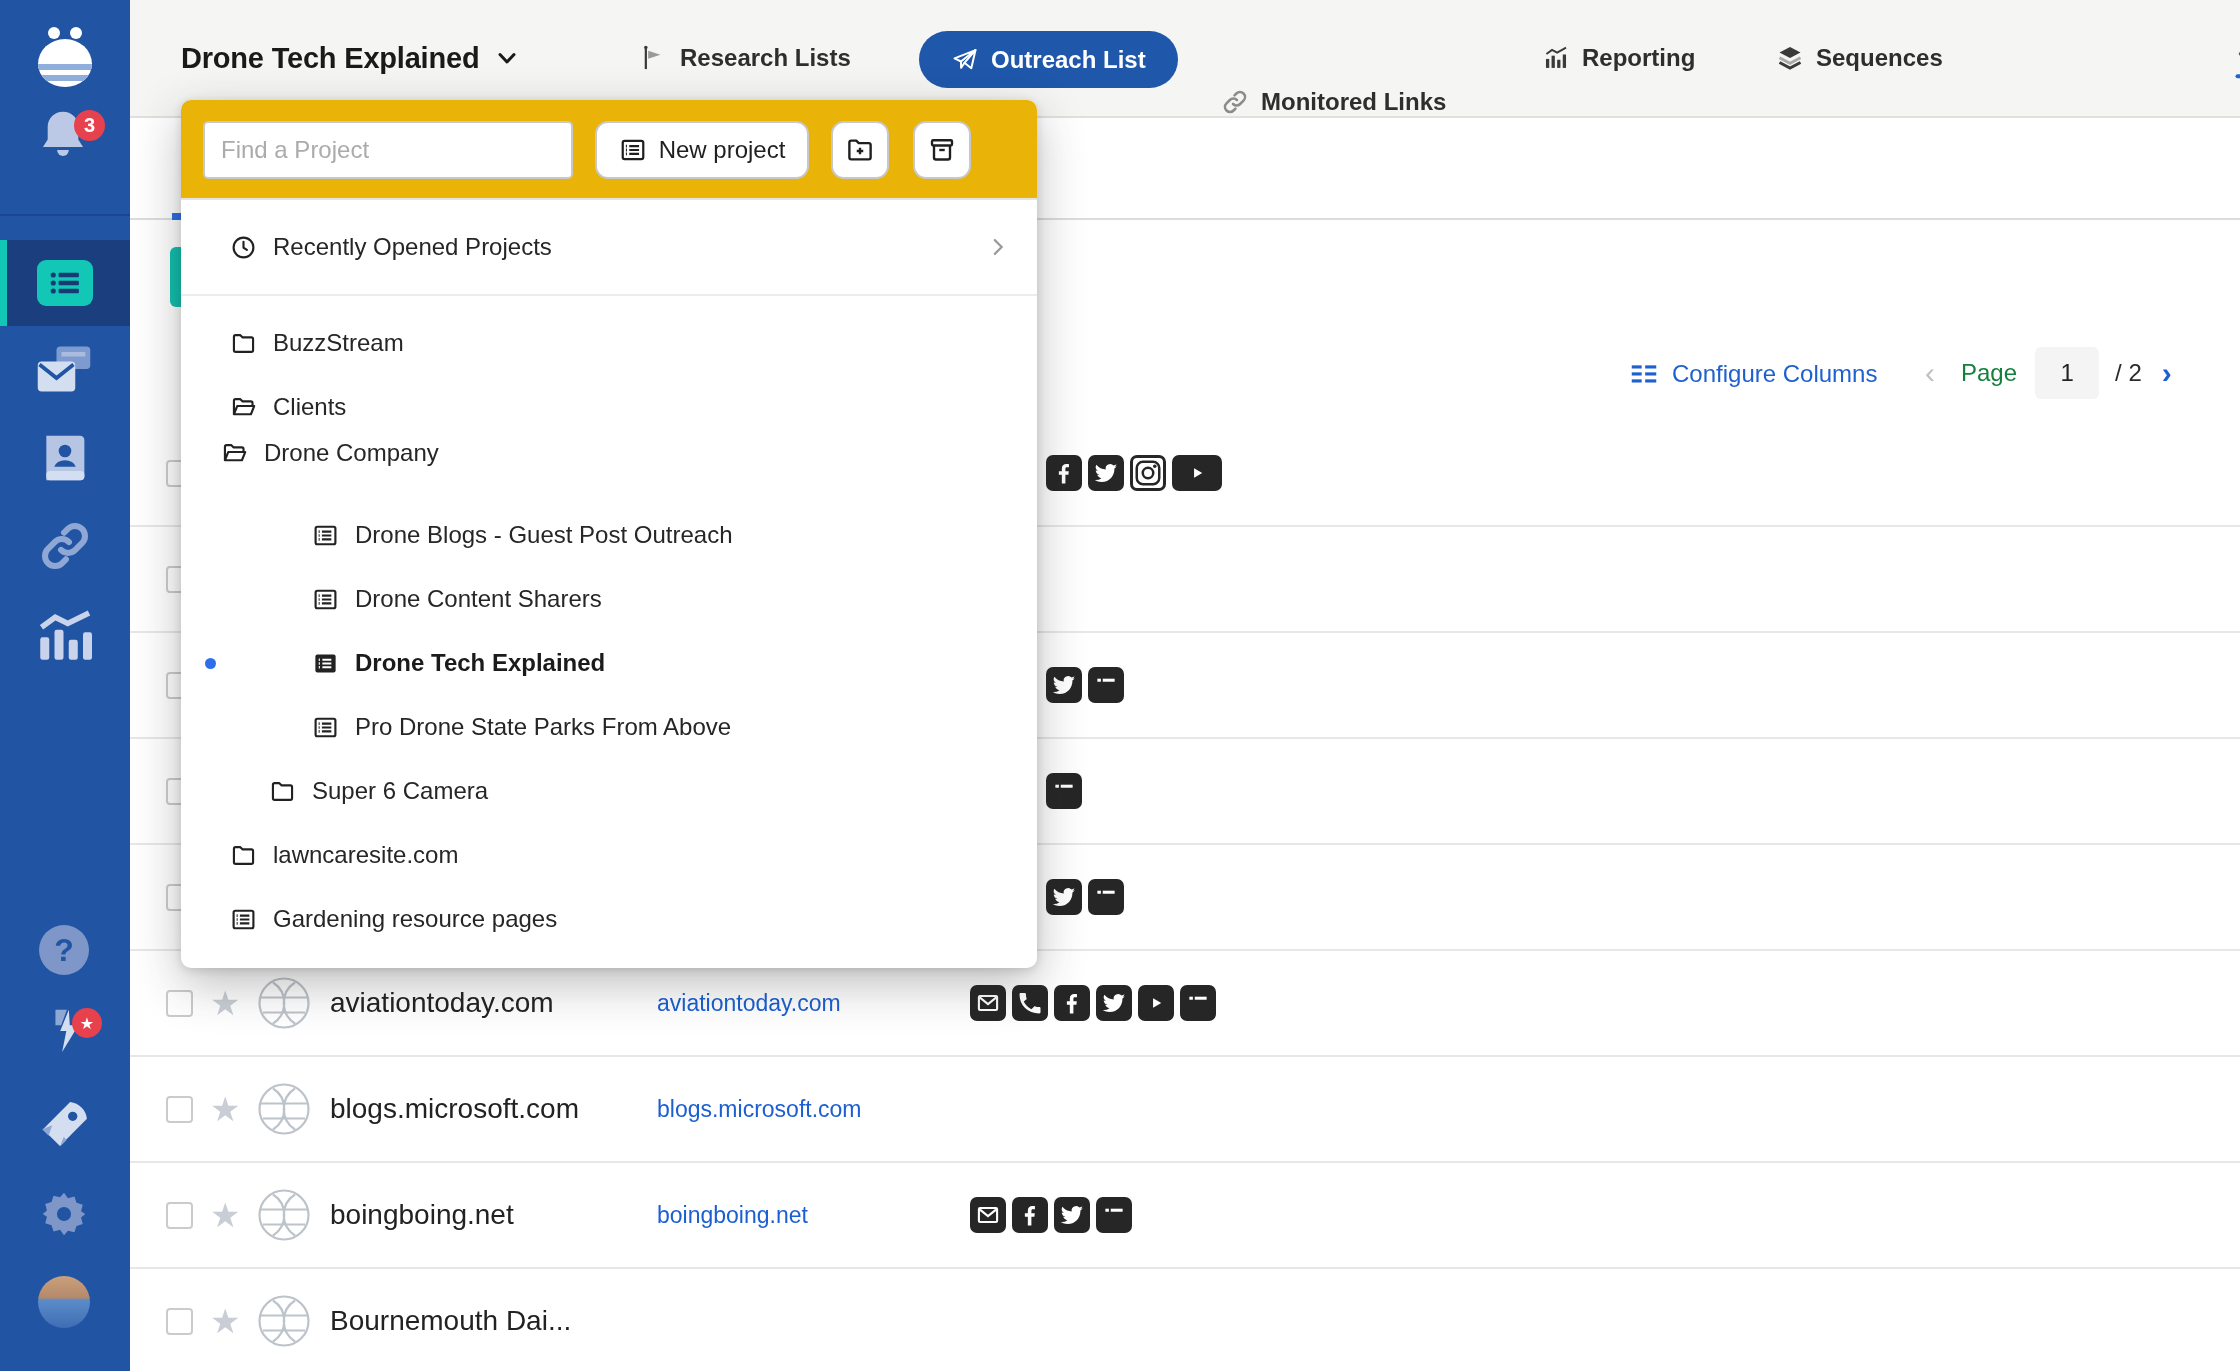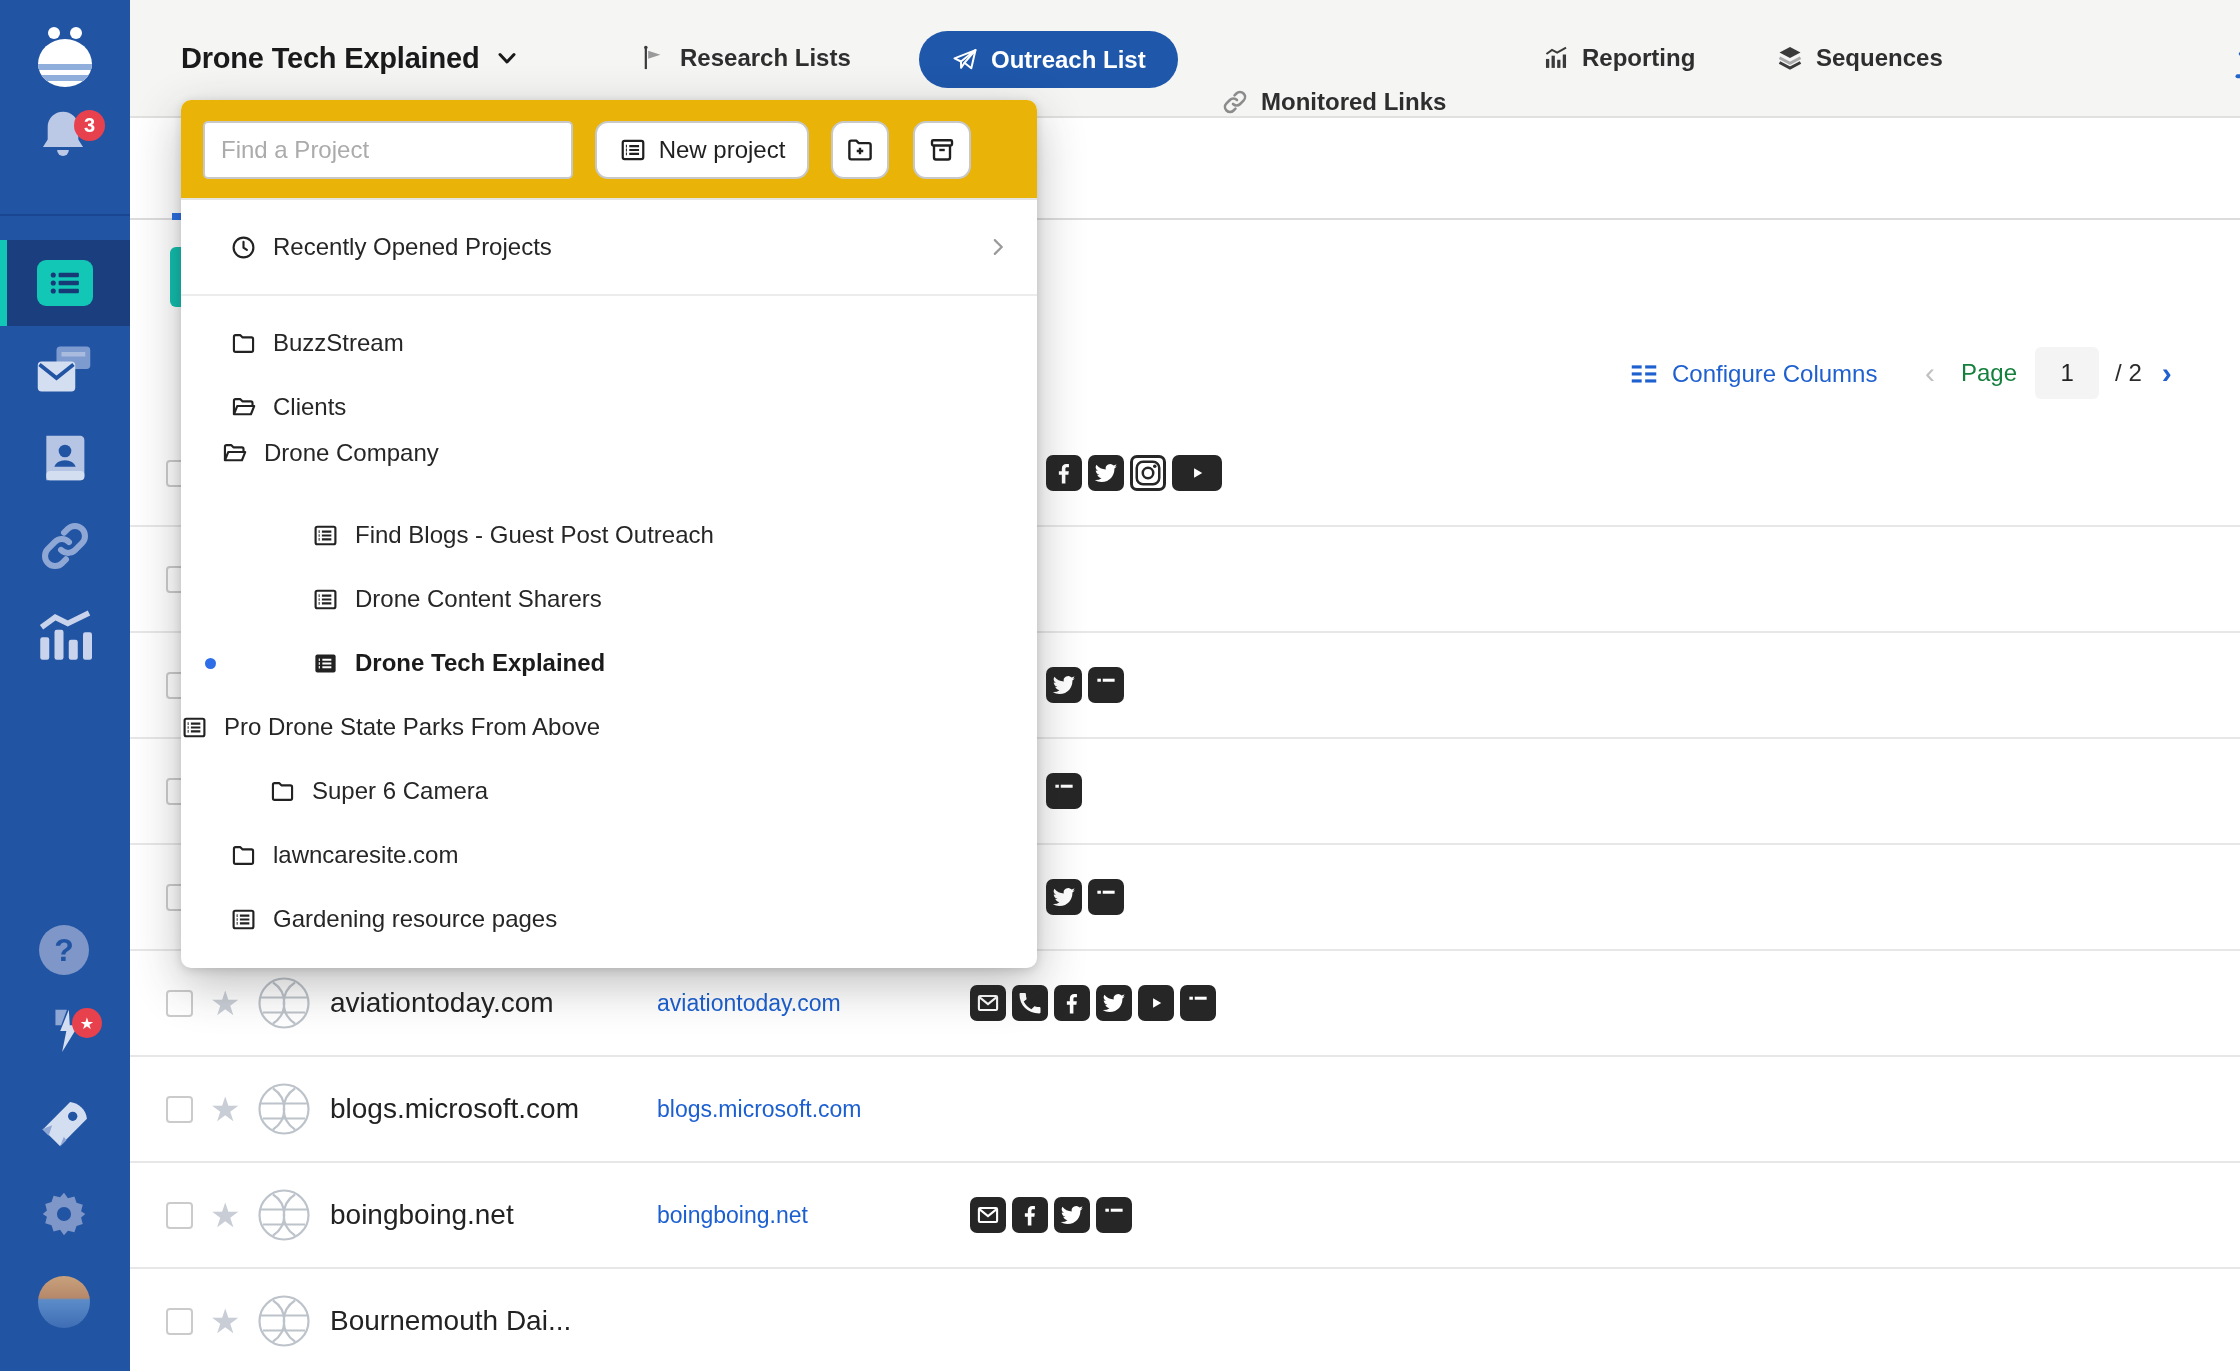--- a/index.html
+++ b/index.html
@@ -594,21 +594,21 @@
           <span class="t-label">Drone Company</span>
         </div>
         <div class="tree-item" style="top: 403px; padding-left: 131px;">
           <span class="t-icon"><svg viewBox="0 0 24 24">
               <g fill="none" stroke="currentColor" stroke-width="1.9">
                 <rect x="3.2" y="4.2" width="17.6" height="15.6" rx="1.6"></rect>
                 <path d="M8.8 8.6h8.4M8.8 12h8.4M8.8 15.4h8.4"></path>
                 <path d="M5.9 8.6h.9M5.9 12h.9M5.9 15.4h.9" stroke-width="2.4"></path>
               </g>
             </svg></span>
-          <span class="t-label">Find Blogs - Guest Post Outreach</span>
+          <span class="t-label">Drone Blogs - Guest Post Outreach</span>
         </div>
         <div class="tree-item" style="top: 467px; padding-left: 131px;">
           <span class="t-icon"><svg viewBox="0 0 24 24">
               <g fill="none" stroke="currentColor" stroke-width="1.9">
                 <rect x="3.2" y="4.2" width="17.6" height="15.6" rx="1.6"></rect>
                 <path d="M8.8 8.6h8.4M8.8 12h8.4M8.8 15.4h8.4"></path>
                 <path d="M5.9 8.6h.9M5.9 12h.9M5.9 15.4h.9" stroke-width="2.4"></path>
               </g>
             </svg></span>
           <span class="t-label">Drone Content Sharers</span>
@@ -617,21 +617,21 @@
           <span class="active-dot"></span>
           <span class="t-icon"><svg viewBox="0 0 24 24">
               <rect x="3" y="4" width="18" height="16" rx="1.8" fill="currentColor"></rect>
               <g stroke="#fff" stroke-width="1.8">
                 <path d="M9.2 8.6h8M9.2 12h8M9.2 15.4h8"></path>
                 <path d="M6 8.6h1M6 12h1M6 15.4h1" stroke-width="2.3"></path>
               </g>
             </svg></span>
           <span class="t-label">Drone Tech Explained</span>
         </div>
-        <div class="tree-item" style="top: 595px; ">
+        <div class="tree-item" style="top: 595px; padding-left: 131px;">
           <span class="t-icon"><svg viewBox="0 0 24 24">
               <g fill="none" stroke="currentColor" stroke-width="1.9">
                 <rect x="3.2" y="4.2" width="17.6" height="15.6" rx="1.6"></rect>
                 <path d="M8.8 8.6h8.4M8.8 12h8.4M8.8 15.4h8.4"></path>
                 <path d="M5.9 8.6h.9M5.9 12h.9M5.9 15.4h.9" stroke-width="2.4"></path>
               </g>
             </svg></span>
           <span class="t-label">Pro Drone State Parks From Above</span>
         </div>
         <div class="tree-item" style="top: 659px; padding-left: 88px;">

